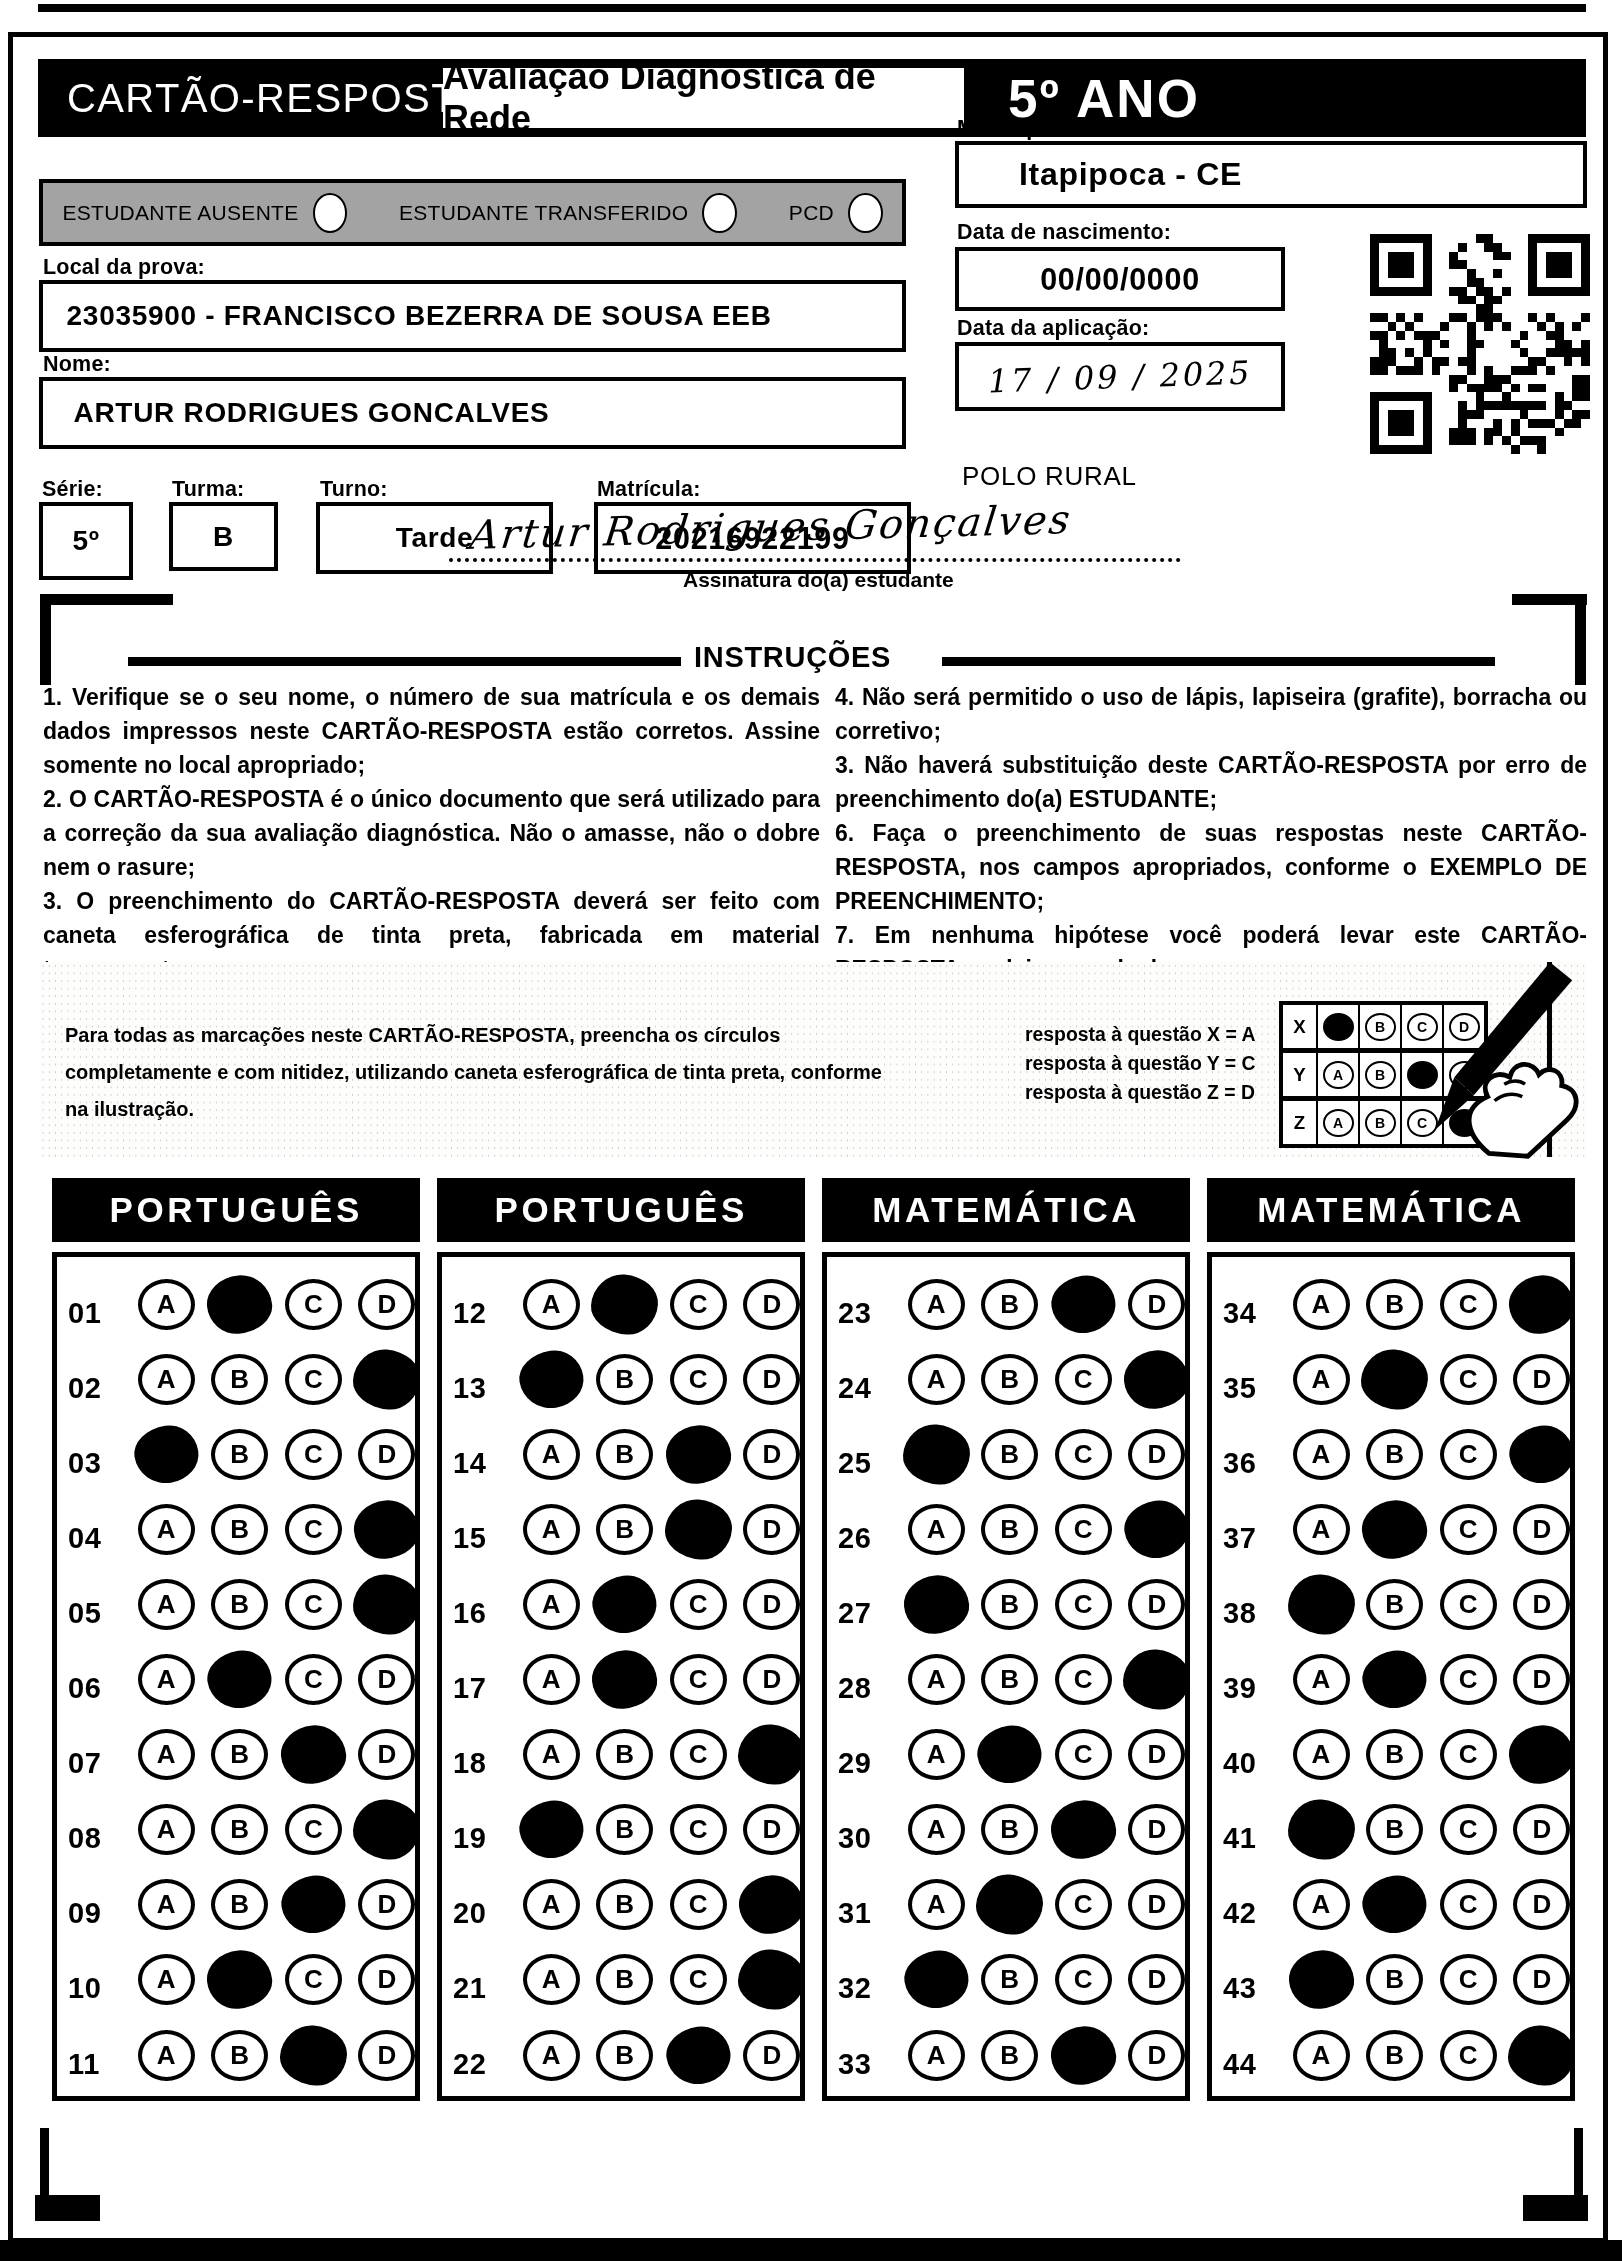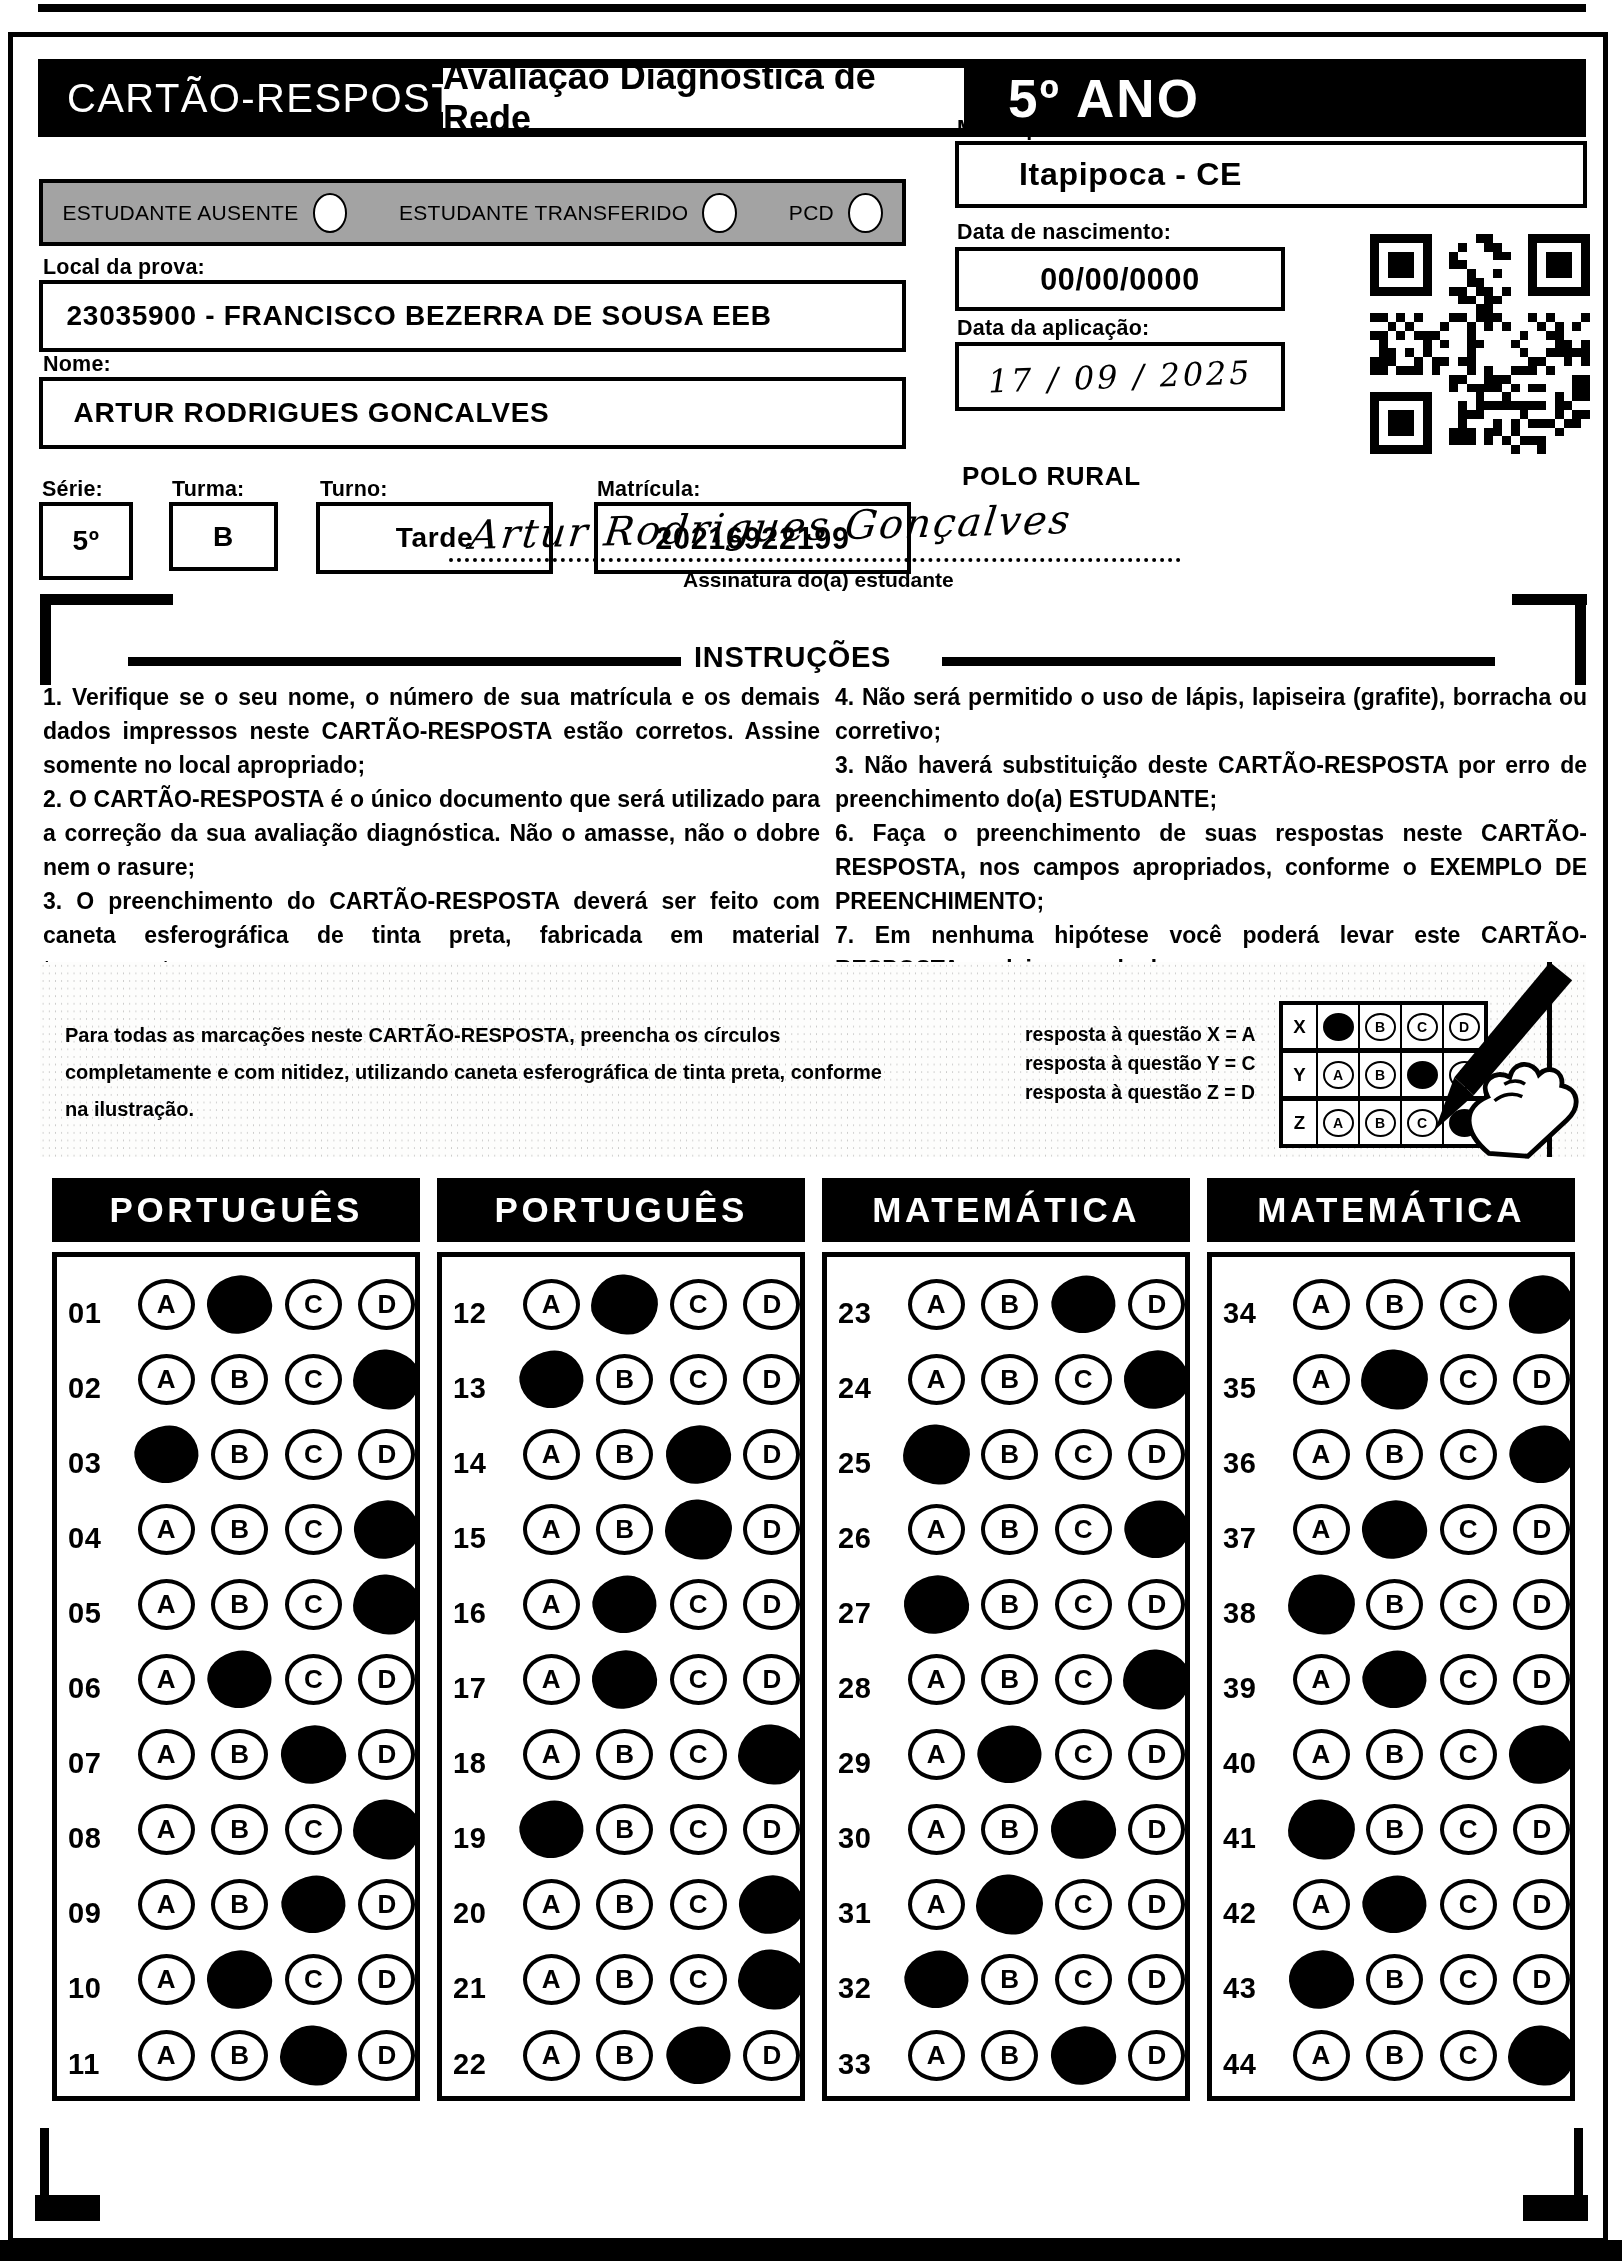--- a/index.html
+++ b/index.html
@@ -39,21 +39,21 @@
   
   #municipio-box{left:955px;top:141px;width:632px;height:67px;padding-left:60px}
   #municipio-box .val{font-size:32px}
   #nascimento-box{left:955px;top:247px;width:330px;height:64px;justify-content:center}
   #nascimento-box .val{font-size:30.5px}
   #aplicacao-box{left:955px;top:342px;width:330px;height:69px;justify-content:center}
   .script{font-family:"DejaVu Serif",serif;font-style:italic}
   #aplicacao-box .script{font-size:32px;transform:rotate(-2deg);letter-spacing:2.8px}
   #qr{left:1370px;top:234px;width:220px;height:220px}
   #qr svg{width:100%;height:100%;fill:#000}
-  #polo{left:962px;top:461px;font-size:26px;font-weight:700;letter-spacing:0.7px}
+  #polo{left:962px;top:461px;font-size:26px;font-weight:400;letter-spacing:0.7px}
   
   #sig-name{left:470px;top:504px;font-size:40px;letter-spacing:2.1px;transform:rotate(-1.5deg) skewX(-8deg);white-space:nowrap}
   #sig-line{left:449px;top:514px;width:732px;height:44px;border-bottom:4.2px dotted #000}
   #sig-label{left:683px;top:568px;font-size:21px;font-weight:700}
   
   .mark{background:#000}
   #tl-h{left:40px;top:594px;width:133px;height:11px}
   #tl-v{left:40px;top:594px;width:11px;height:91px}
   #tr-h{left:1512px;top:594px;width:75px;height:11px}
   #tr-v{left:1575px;top:594px;width:11px;height:91px}

